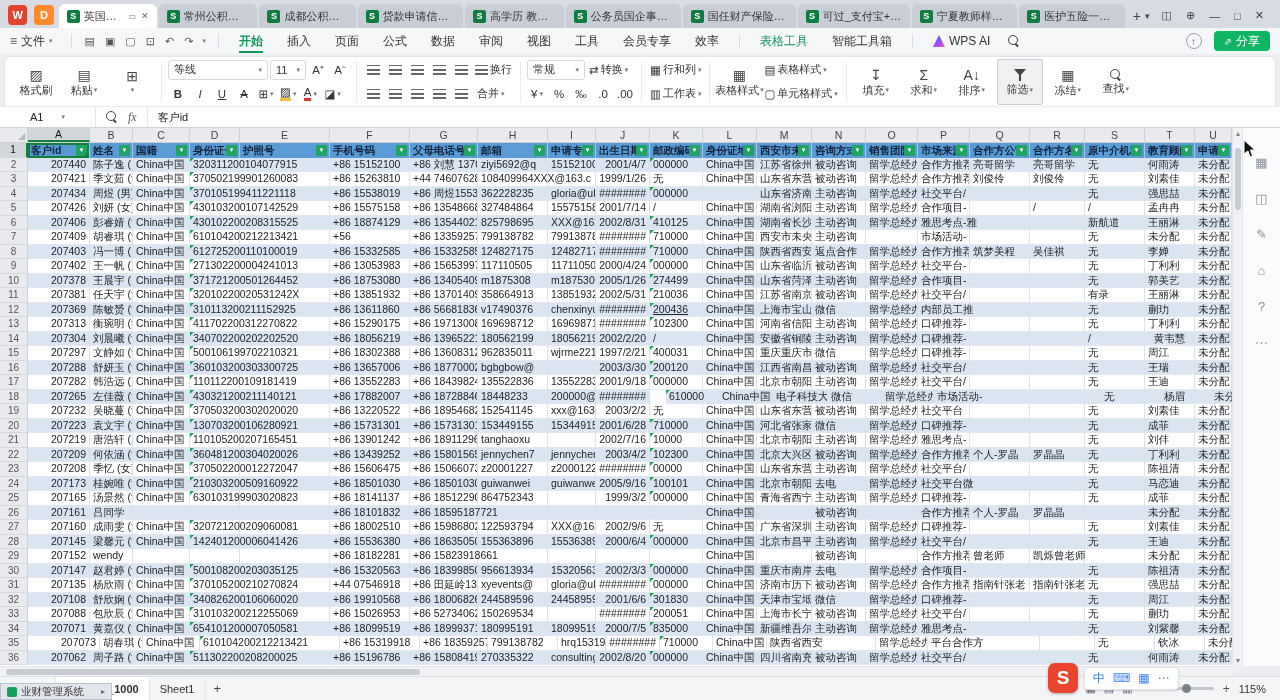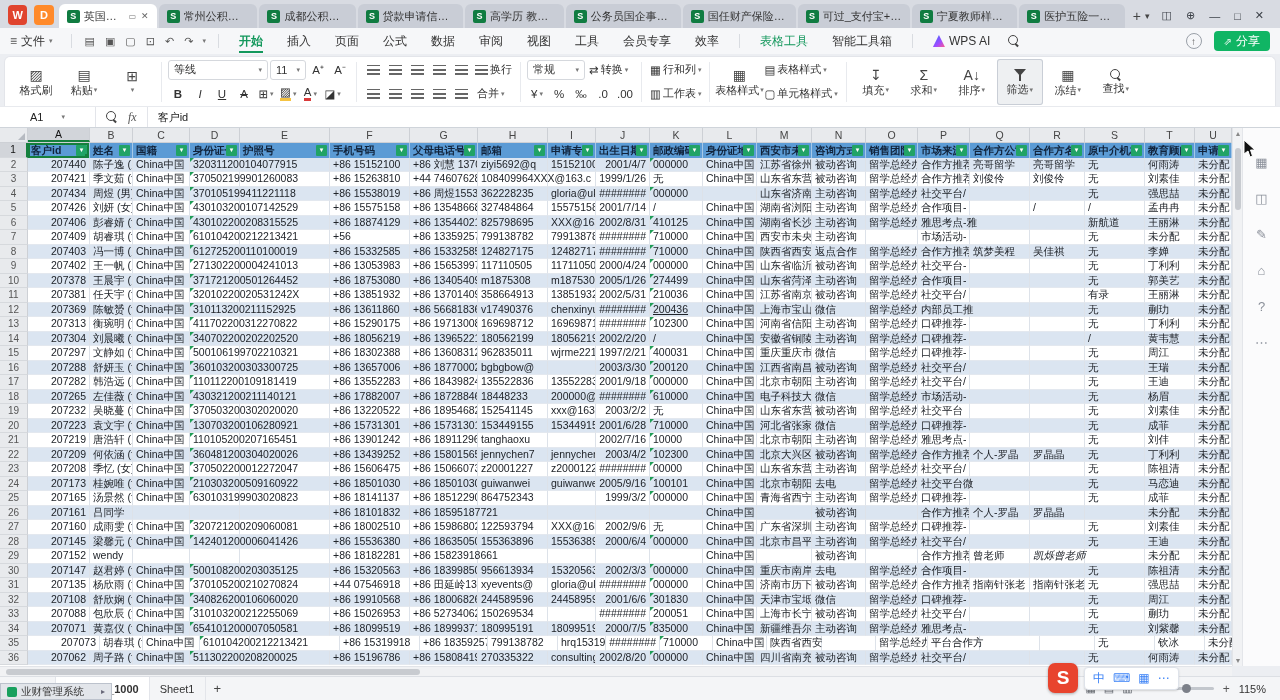--- a/index.html
+++ b/index.html
@@ -1445,21 +1445,21 @@
           </div>
           <div class="cell" style="width: 60px;">
             <span></span>
           </div>
           <div class="cell" style="width: 55px;">
             <span></span>
           </div>
           <div class="cell" style="width: 60px;">
             <span>/</span>
           </div>
-          <div class="cell" style="width: 50px;">
+          <div class="cell" style="width: 50px; text-align: center;">
             <span>黄韦慧</span>
           </div>
           <div class="cell" style="width: 37px;">
             <span>未分配</span>
           </div>
         </div>
         <div class="grow">
           <div class="rn">15</div>
           <div class="cell ar" style="width: 62px;">
             <span>207297</span>
@@ -1682,21 +1682,21 @@
           </div>
           <div class="cell" style="width: 70px;">
             <span>18448233</span>
           </div>
           <div class="cell" style="width: 48px;">
             <span>200000@qq</span>
           </div>
           <div class="cell ar" style="width: 54px;">
             <span>########</span>
           </div>
-          <div class="cell tri" style="width: 53px;">
+          <div class="cell tri" style="width: 53px; margin-left: 16px;">
             <span>610000</span>
           </div>
           <div class="cell" style="width: 54px;">
             <span>China中国</span>
           </div>
           <div class="cell" style="width: 55px;">
             <span>电子科技大</span>
           </div>
           <div class="cell" style="width: 54px;">
             <span>微信</span>
@@ -2429,21 +2429,21 @@
           </div>
           <div class="cell" style="width: 52px;">
             <span></span>
           </div>
           <div class="cell" style="width: 52px;">
             <span>合作方推荐</span>
           </div>
           <div class="cell" style="width: 60px;">
             <span>曾老师</span>
           </div>
-          <div class="cell ovf" style="width: 55px; font-style: italic;">
+          <div class="cell ovf" style="width: 55px;">
             <span>凯烁曾老师</span>
           </div>
           <div class="cell" style="width: 60px;">
             <span></span>
           </div>
           <div class="cell" style="width: 50px;">
             <span>未分配</span>
           </div>
           <div class="cell" style="width: 37px;">
             <span>未分配</span>

